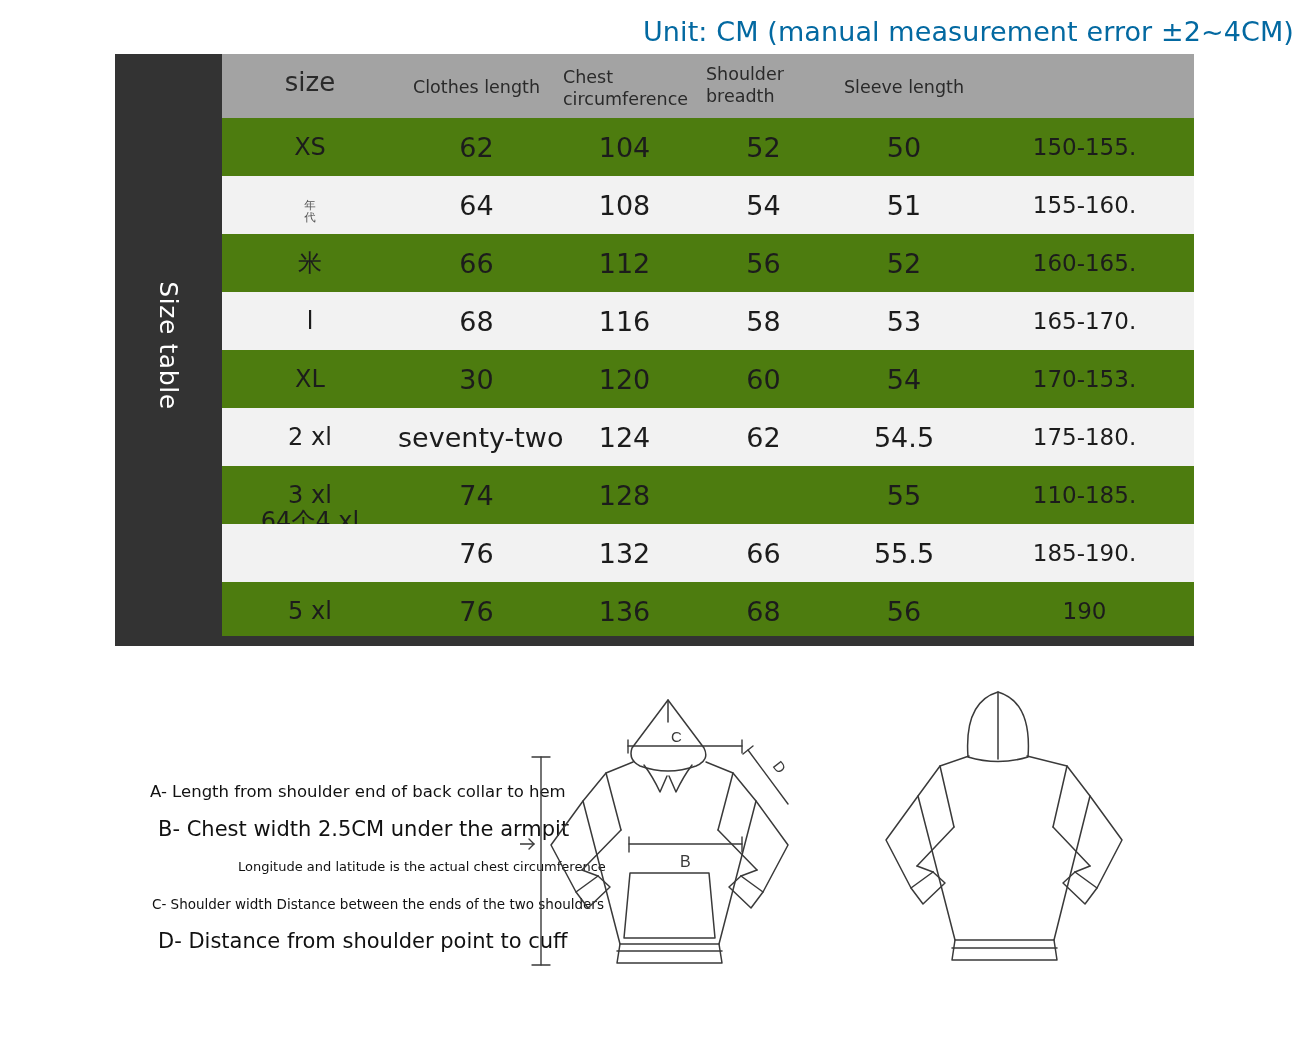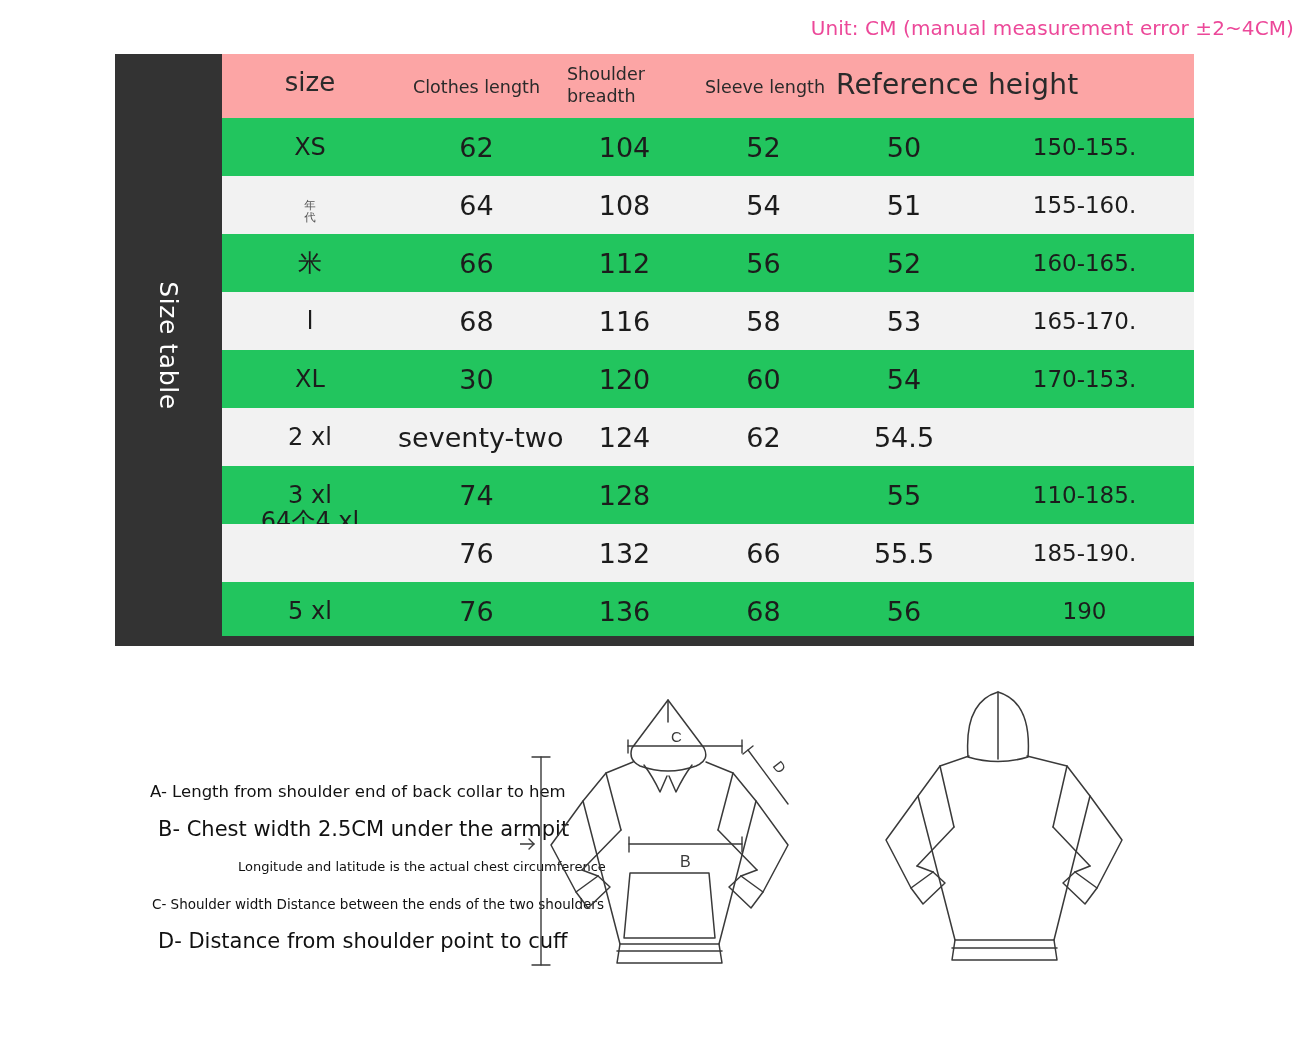--- a/index.html
+++ b/index.html
@@ -14,22 +14,22 @@
     font-family: "DejaVu Sans", "Liberation Sans", sans-serif;
     color: #1a1a1a;
     overflow: hidden;
   }
 
   
   .unit-note {
     position: absolute;
     right: 22px;
     top: 16px;
-    font-size: 20px;
-    color: #ec4899;
+    font-size: 27px;
+    color: #0369a1;
     white-space: nowrap;
     letter-spacing: 0.1px;
   }
 
   
   .table-block {
     position: absolute;
     left: 115px;
     top: 54px;
     width: 1079px;
@@ -74,26 +74,26 @@
     position: absolute;
     left: 107px;
     top: 0;
     width: 972px;
   }
   .row {
     position: relative;
     display: flex;
     align-items: center;
     height: 58px;
-    background: #22c55e;
+    background: #4d7c0f;
   }
   .row.alt { background: #f2f2f2; }
   .row.header {
     height: 64px;
-    background: #fca5a5;
+    background: #a3a3a3;
     align-items: flex-start;
   }
 
   .c0 { width: 176px; }
   .c1 { width: 157px; }
   .c2 { width: 139px; }
   .c3 { width: 139px; }
   .c4 { width: 142px; }
   .c5 { width: 219px; }
 
@@ -187,26 +187,29 @@
   <div class="dark-sidebar"></div>
   <div class="sidebar-label">
     <span>Size table</span>
   </div>
 
   <div class="grid">
 
     <div class="row header">
       <div class="cell c0">size</div>
       <div class="cell c1">Clothes length</div>
+      <div class="cell c2">
+        <div>Chest</div>
+        <div>circumference</div>
+      </div>
       <div class="cell c3">
         <div>Shoulder</div>
         <div>breadth</div>
       </div>
       <div class="cell c4">Sleeve length</div>
-      <div class="cell c5">Reference height</div>
     </div>
 
     <div class="row">
       <div class="cell c0">XS</div>
       <div class="cell c1">62</div>
       <div class="cell c2">104</div>
       <div class="cell c3">52</div>
       <div class="cell c4">50</div>
       <div class="cell c5">150-155.</div>
     </div>
@@ -251,20 +254,21 @@
       <div class="cell c4">54</div>
       <div class="cell c5">170-153.</div>
     </div>
 
     <div class="row alt">
       <div class="cell c0">2 xl</div>
       <div class="cell c1">seventy-two</div>
       <div class="cell c2">124</div>
       <div class="cell c3">62</div>
       <div class="cell c4">54.5</div>
+      <div class="cell c5">175-180.</div>
     </div>
 
     <div class="row">
       <div class="cell c0">
         <span class="size-overflow-wrap">
           <span>3 xl</span>
           <span class="size-overflow-second">64个4 xl</span>
         </span>
       </div>
       <div class="cell c1">74</div>

